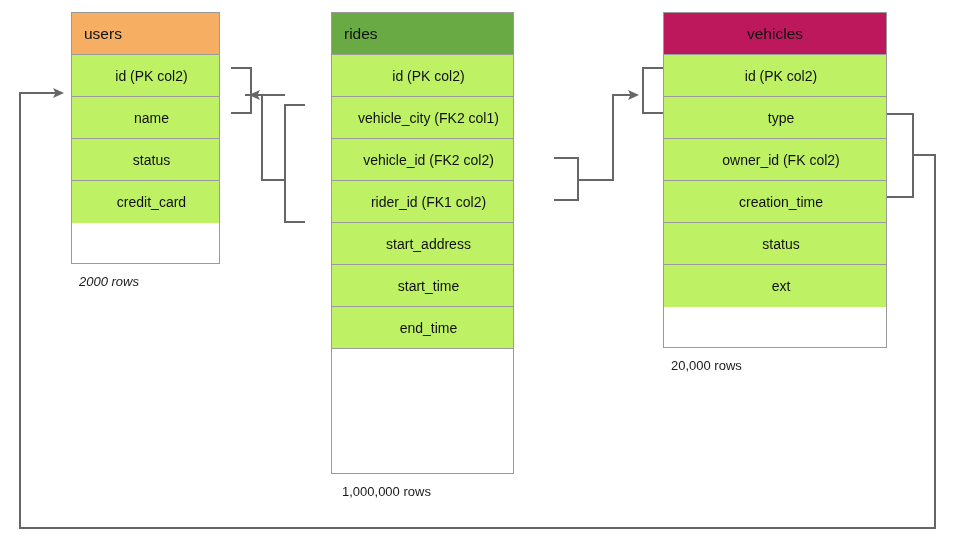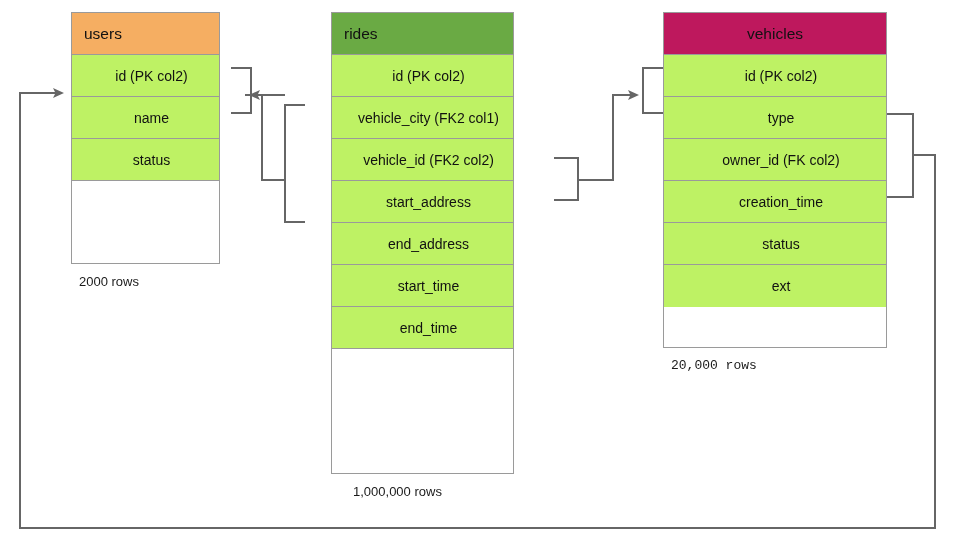--- a/index.html
+++ b/index.html
@@ -90,38 +90,39 @@
         <path d="M 53 88 L 64 93 L 53 98 L 55.5 93 Z" fill="#666666" stroke="none"></path>
       </g>
   </svg>
 
   <div id="tables-layer">
       <div class="table-box" style="left: 71px; top: 12px; width: 149px; height: 252px;">
         <div class="tbl-header" style="background: rgb(245, 174, 98);">users</div>
         <div class="tbl-row">id (PK col2)</div>
         <div class="tbl-row">name</div>
         <div class="tbl-row">status</div>
+        <div class="tbl-row last">credit_card</div>
       </div>
-      <div class="rowcount" style="left: 79px; top: 274px;">2000 rows</div>
+      <div class="rowcount" style="left: 79px; top: 274px; font-style: italic;">2000 rows</div>
       <div class="table-box" style="left: 331px; top: 12px; width: 183px; height: 462px;">
         <div class="tbl-header" style="background: rgb(106, 170, 68);">rides</div>
         <div class="tbl-row">id (PK col2)</div>
         <div class="tbl-row">vehicle_city (FK2 col1)</div>
         <div class="tbl-row">vehicle_id (FK2 col2)</div>
+        <div class="tbl-row">rider_id (FK1 col2)</div>
         <div class="tbl-row">start_address</div>
-        <div class="tbl-row">end_address</div>
         <div class="tbl-row">start_time</div>
         <div class="tbl-row">end_time</div>
       </div>
-      <div class="rowcount" style="left: 353px; top: 484px;">1,000,000 rows</div>
+      <div class="rowcount" style="left: 342px; top: 484px;">1,000,000 rows</div>
       <div class="table-box" style="left: 663px; top: 12px; width: 224px; height: 336px;">
         <div class="tbl-header" style="background: #be185d; text-align: center;">vehicles</div>
         <div class="tbl-row">id (PK col2)</div>
         <div class="tbl-row">type</div>
         <div class="tbl-row">owner_id (FK col2)</div>
         <div class="tbl-row">creation_time</div>
         <div class="tbl-row">status</div>
         <div class="tbl-row last">ext</div>
       </div>
-      <div class="rowcount" style="left: 671px; top: 358px; font-family: Liberation Mono, monospace;">20,000 rows</div>
+      <div class="rowcount" style="left: 671px; top: 358px;">20,000 rows</div>
     </div>
 
 </div>
 
 </body></html>

